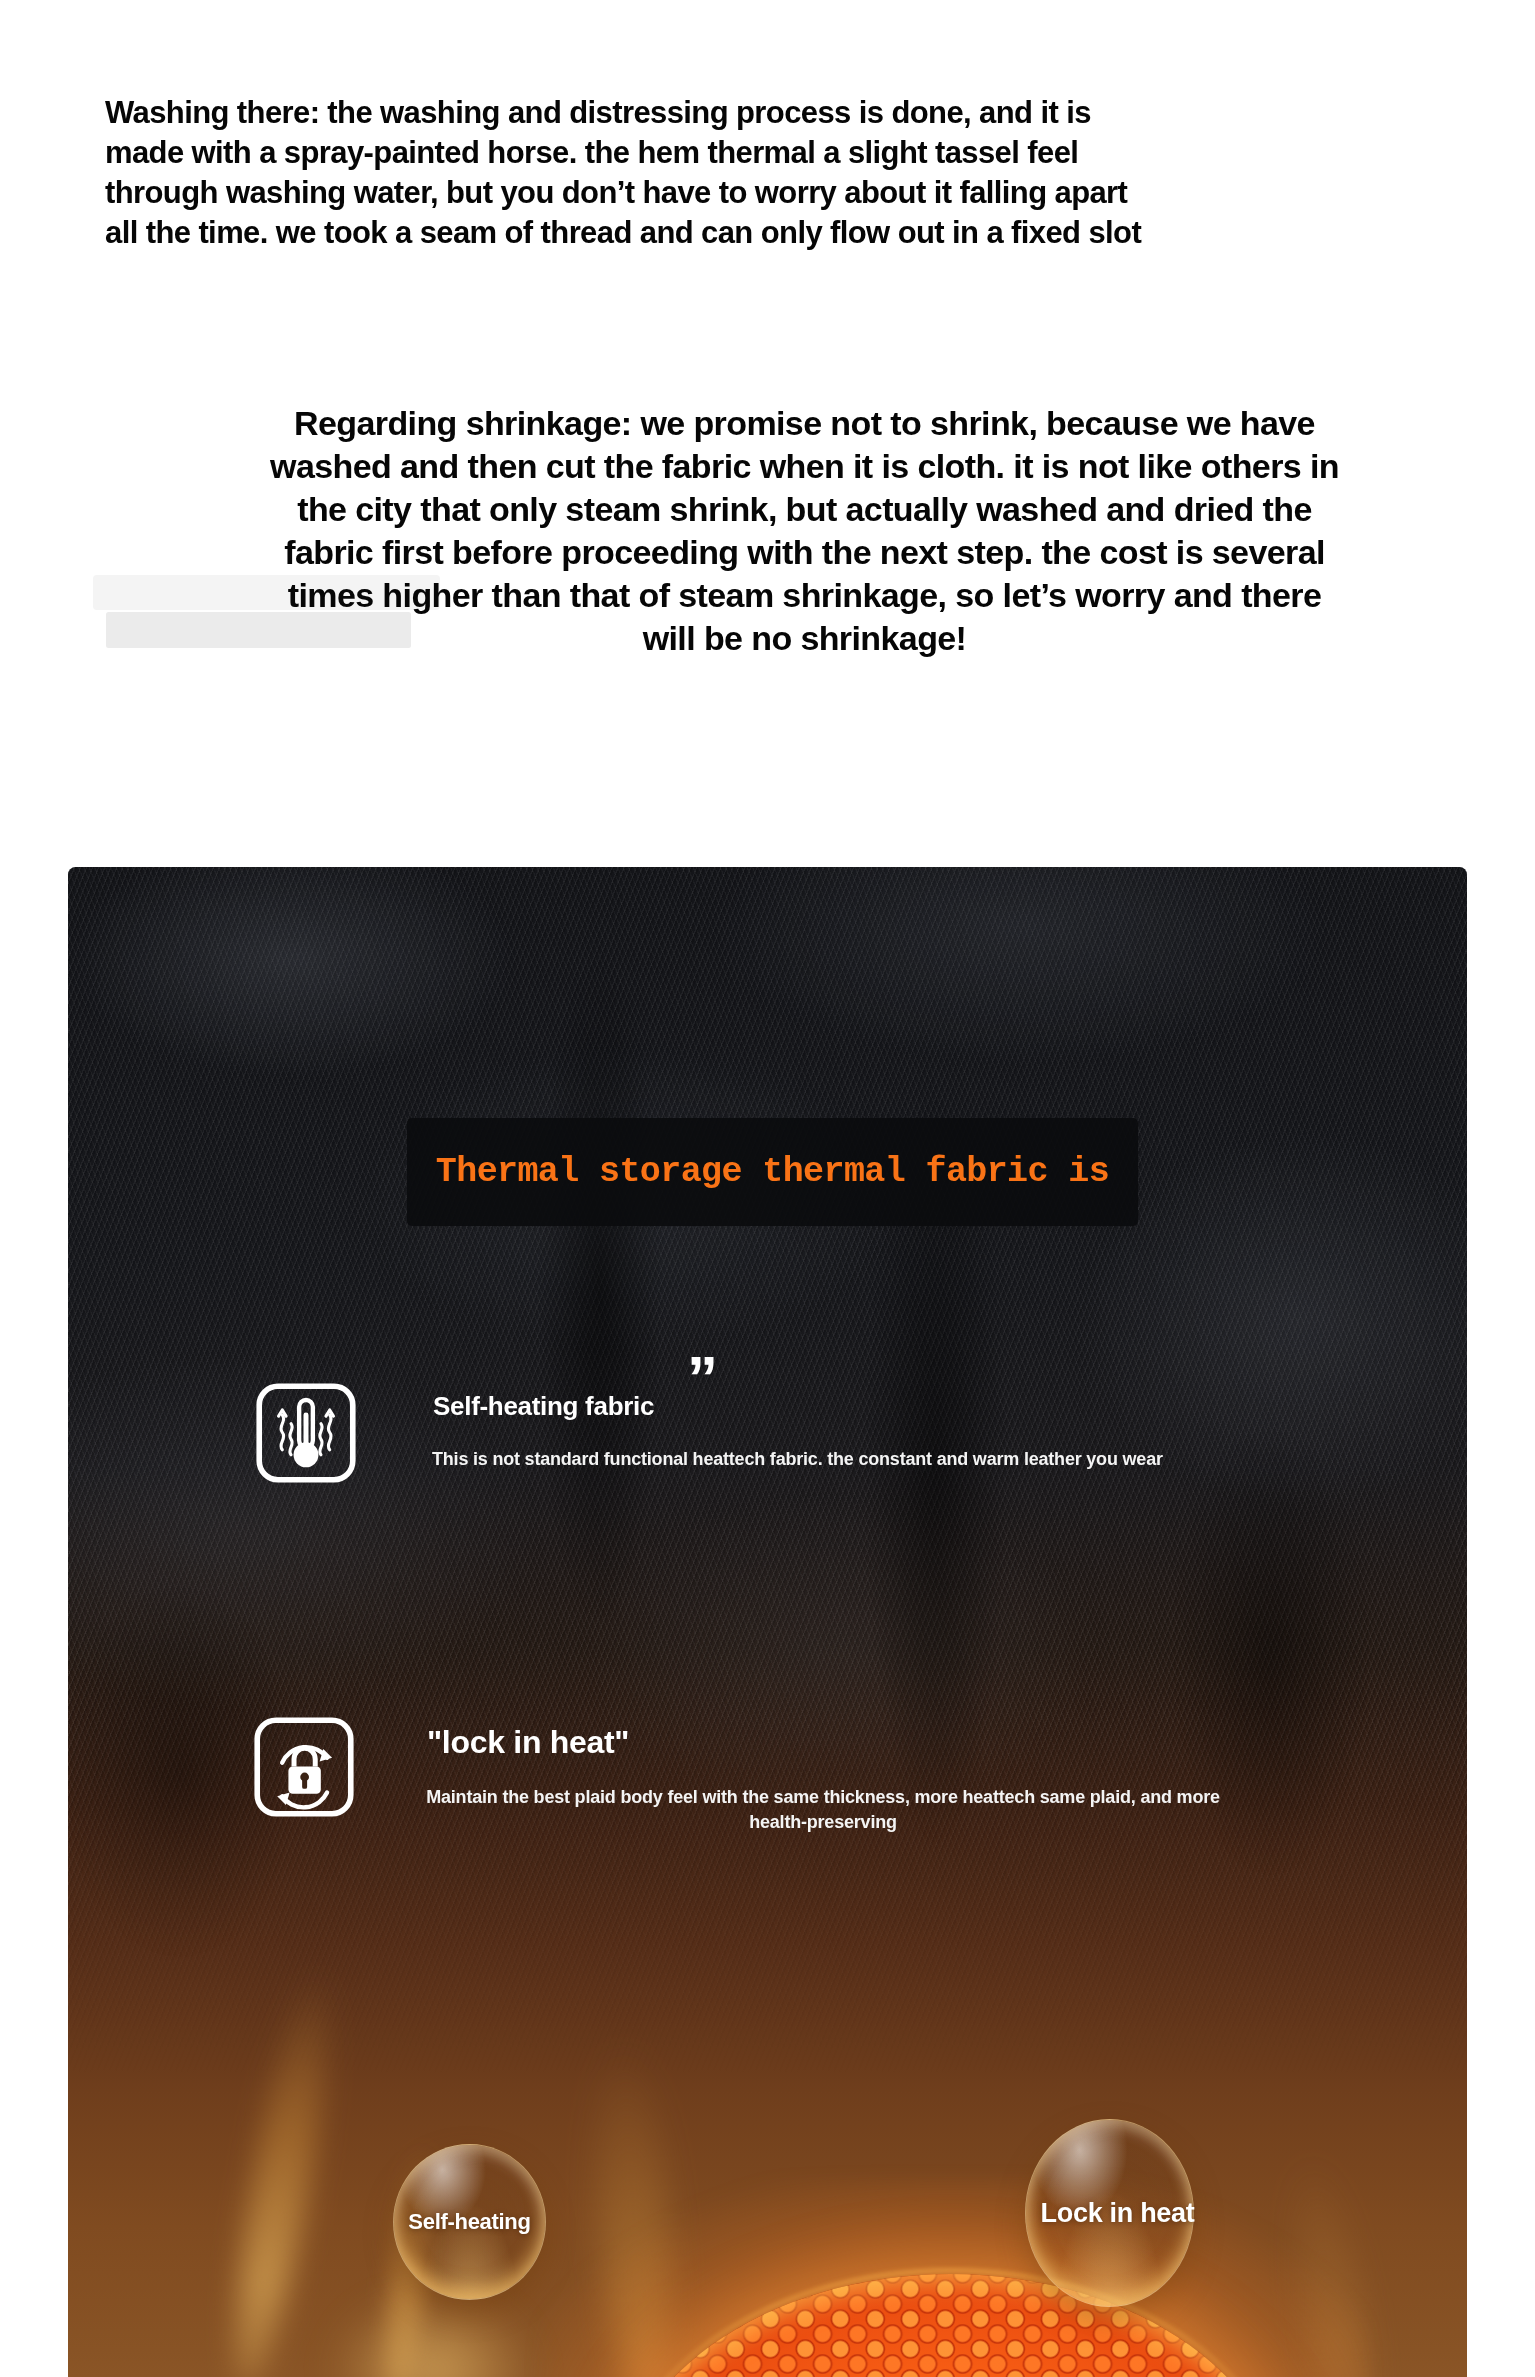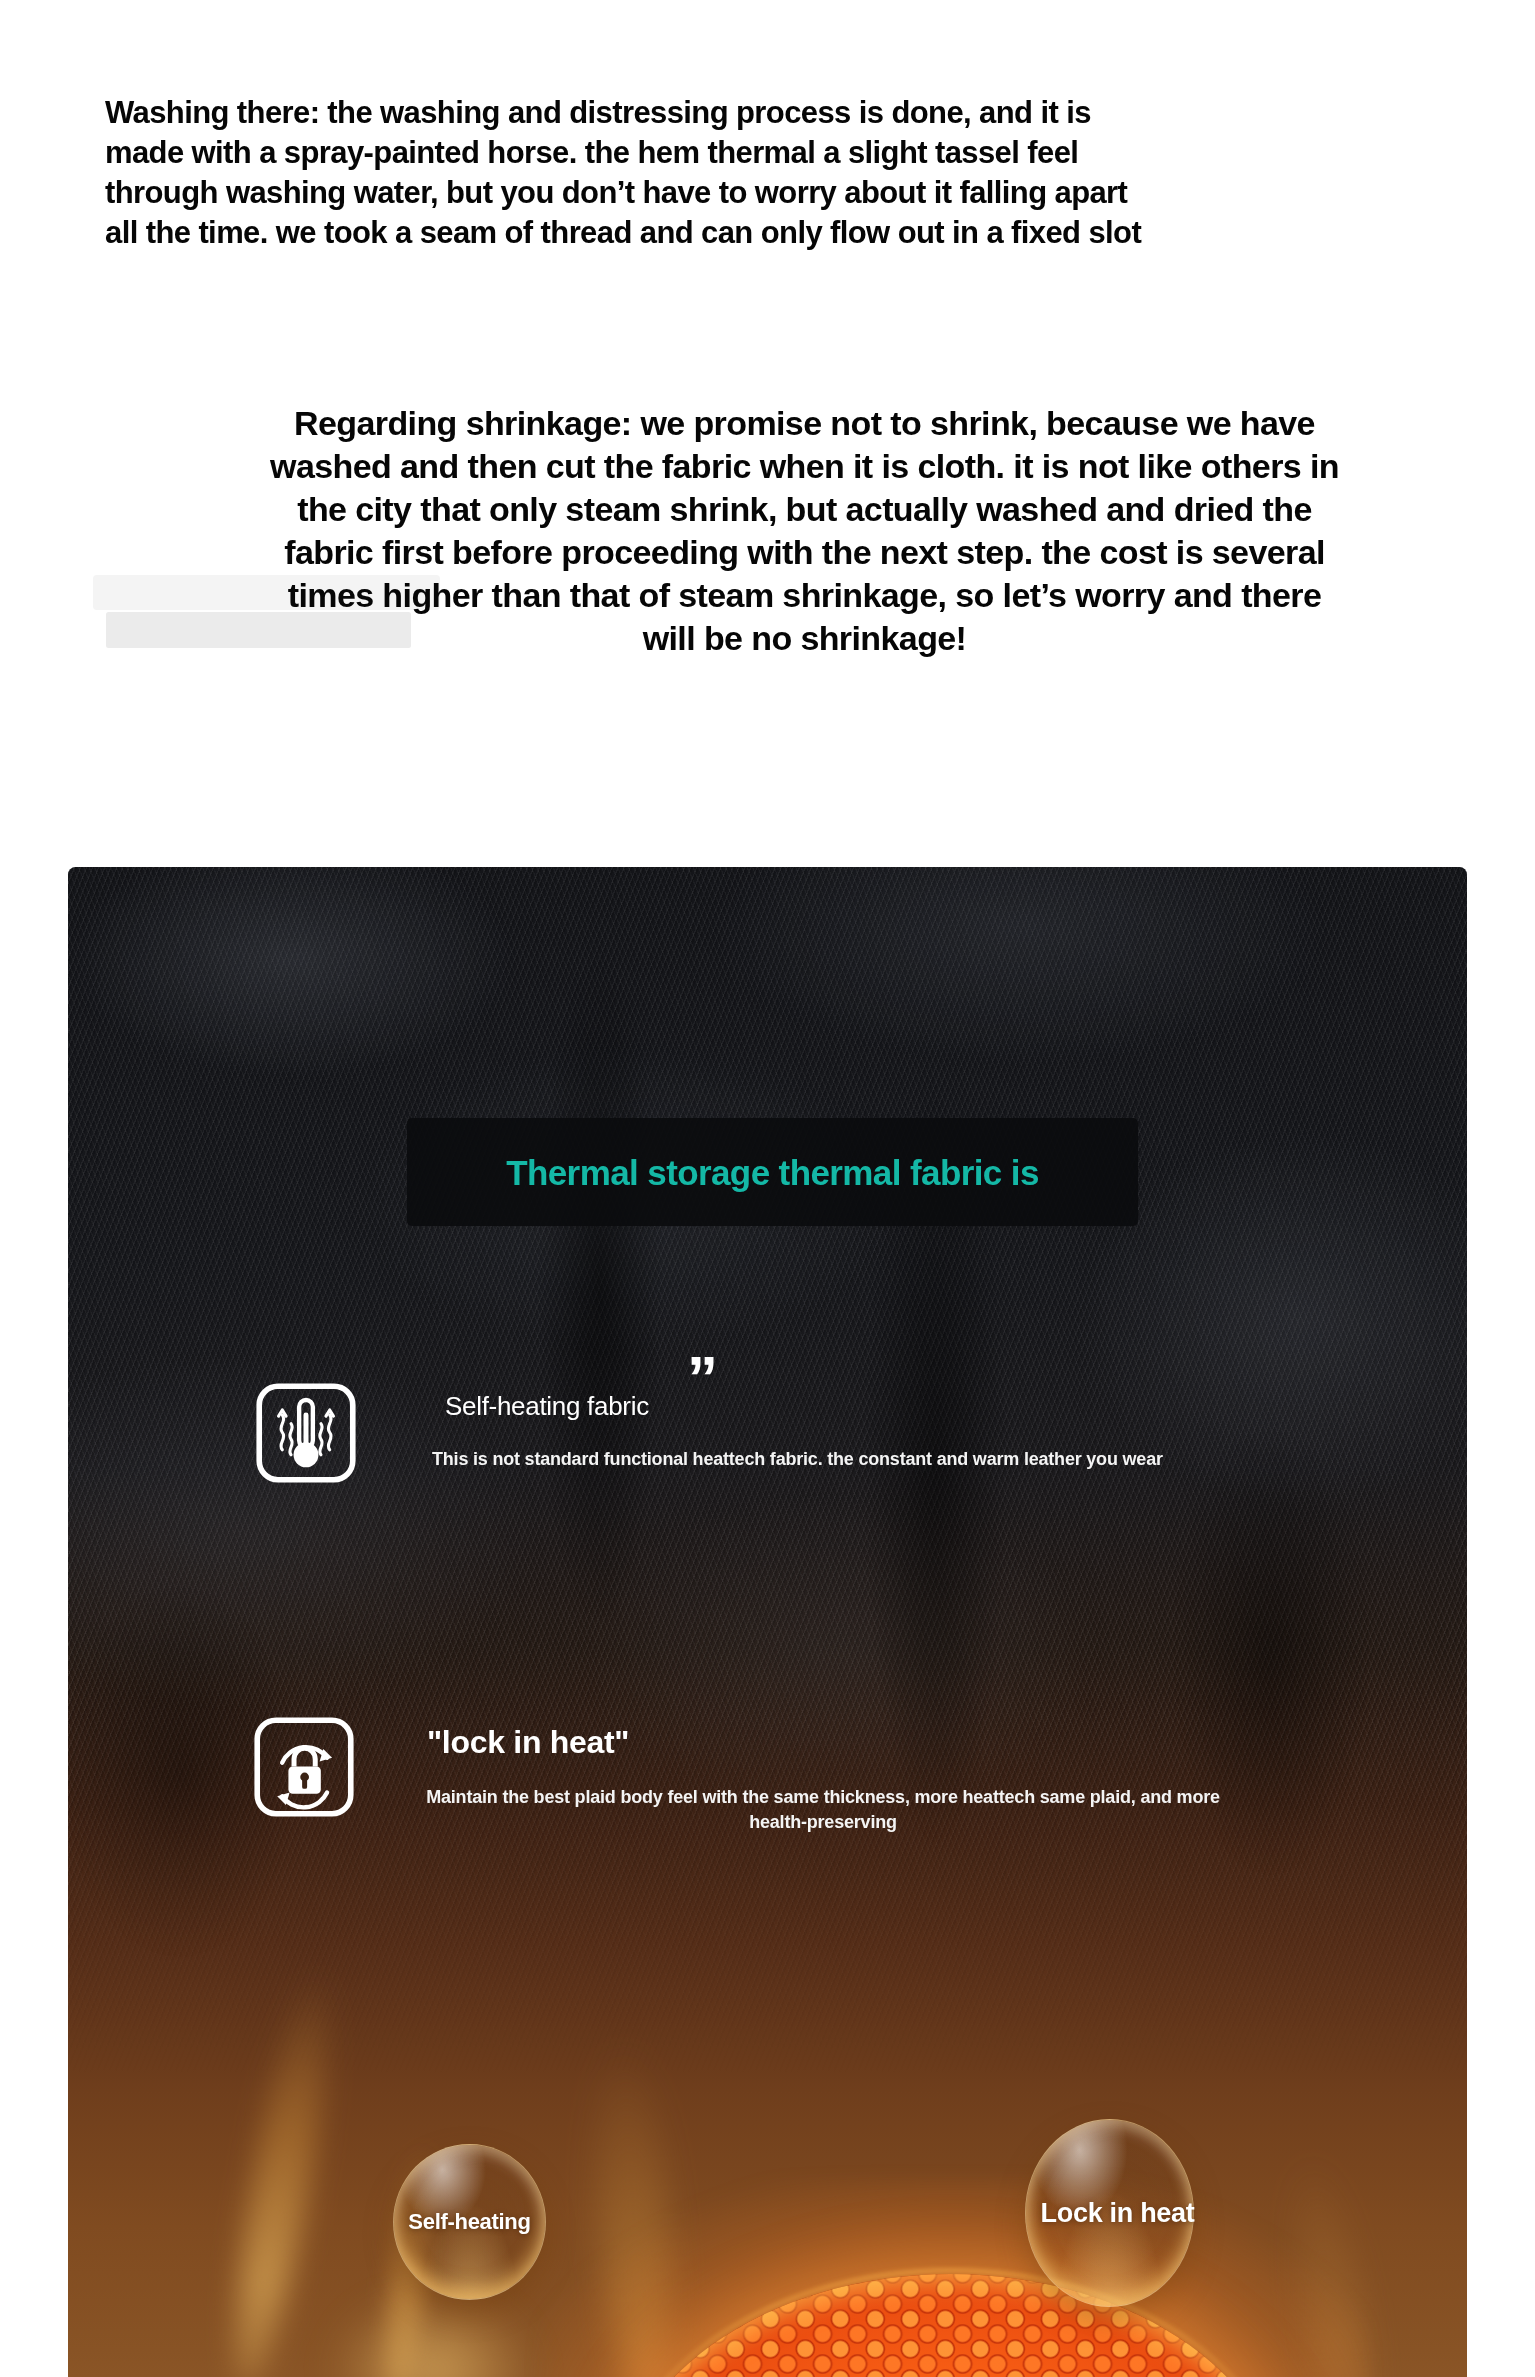--- a/index.html
+++ b/index.html
@@ -36,25 +36,25 @@
        radial-gradient(ellipse 87px 471px at 38% 28%, rgba(0,0,0,.48), transparent 70%),
        radial-gradient(ellipse 99px 532px at 62% 40%, rgba(0,0,0,.42), transparent 70%),
        radial-gradient(ellipse 136px 310px at 86% 52%, rgba(0,0,0,.35), transparent 72%),
        radial-gradient(ellipse 161px 260px at 8% 60%, rgba(0,0,0,.30), transparent 72%);
      -webkit-mask-image:linear-gradient(180deg,#000 0%,#000 60%,transparent 82%);
      mask-image:linear-gradient(180deg,#000 0%,#000 60%,transparent 82%);}
 
   .title-plate{position:absolute;left:339px;top:251px;width:731px;height:108px;
      background:rgba(11,12,14,.92);border-radius:5px;z-index:3;
      display:flex;flex-direction:column;justify-content:center;text-align:center;}
-  .title-plate .t{color:#14b8a6;font-weight:700;font-size:35px;line-height:41px;letter-spacing:-0.6px;}
+  .title-plate .t{color:#f97316;font-weight:700;font-size:35px;line-height:41px;letter-spacing:-0.6px;font-family:Liberation Mono, monospace;}
 
   .feat-icon{position:absolute;width:106px;height:106px;z-index:3;}
-  .f1-title{position:absolute;left:365px;top:524px;color:#fff;font-weight:400;font-size:26px;
-            letter-spacing:-0.3px;z-index:3;white-space:nowrap;margin-left:12px;}
+  .f1-title{position:absolute;left:365px;top:524px;color:#fff;font-weight:700;font-size:26px;
+            letter-spacing:-0.3px;z-index:3;white-space:nowrap;}
   .f1-quote{position:absolute;left:619px;top:480px;color:#fff;font-weight:700;font-size:62px;line-height:62px;z-index:3;}
   .f1-desc{position:absolute;left:364px;top:582px;color:#f4f4f4;font-weight:700;font-size:18px;
            letter-spacing:-0.2px;z-index:3;white-space:nowrap;}
   .f2-title{position:absolute;left:359px;top:857px;color:#fff;font-weight:700;font-size:32px;
             letter-spacing:-0.3px;z-index:3;white-space:nowrap;}
   .f2-desc{position:absolute;left:334px;top:918px;width:842px;text-align:center;color:#f4f4f4;
            font-weight:700;font-size:18px;line-height:25px;letter-spacing:-0.2px;z-index:3;}
 
   .streak{position:absolute;border-radius:50%;}
   .s1{left:186px;top:1102px;width:56px;height:421px;transform:rotate(10deg);filter:blur(13.6px);

